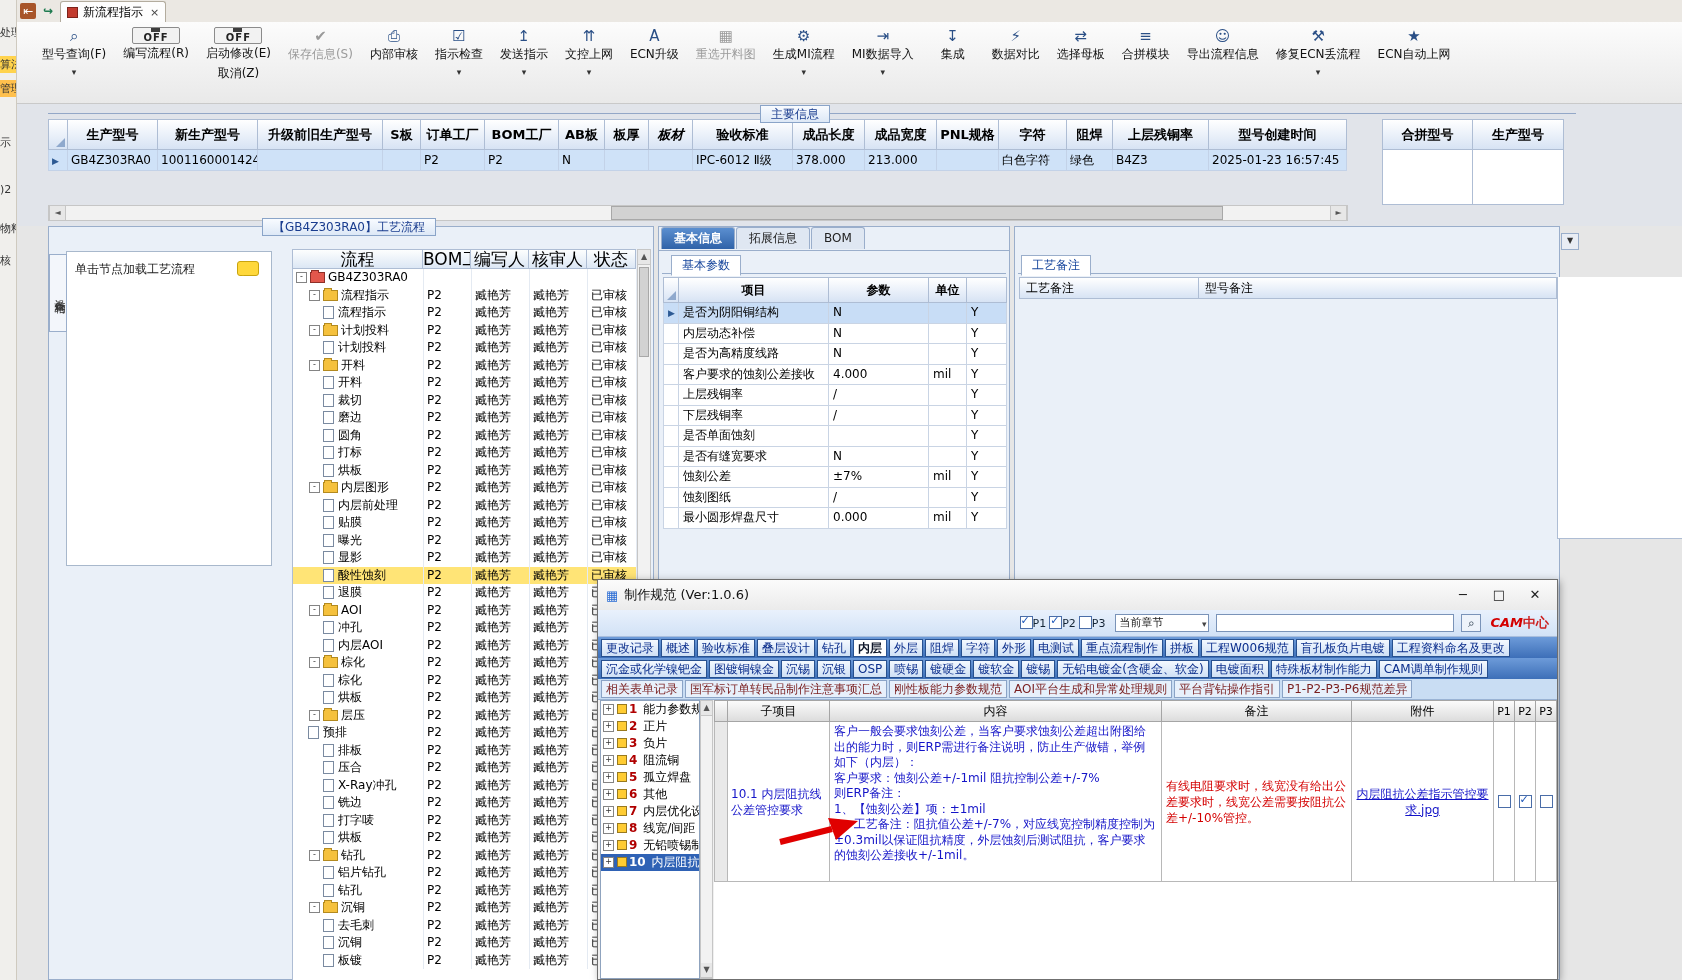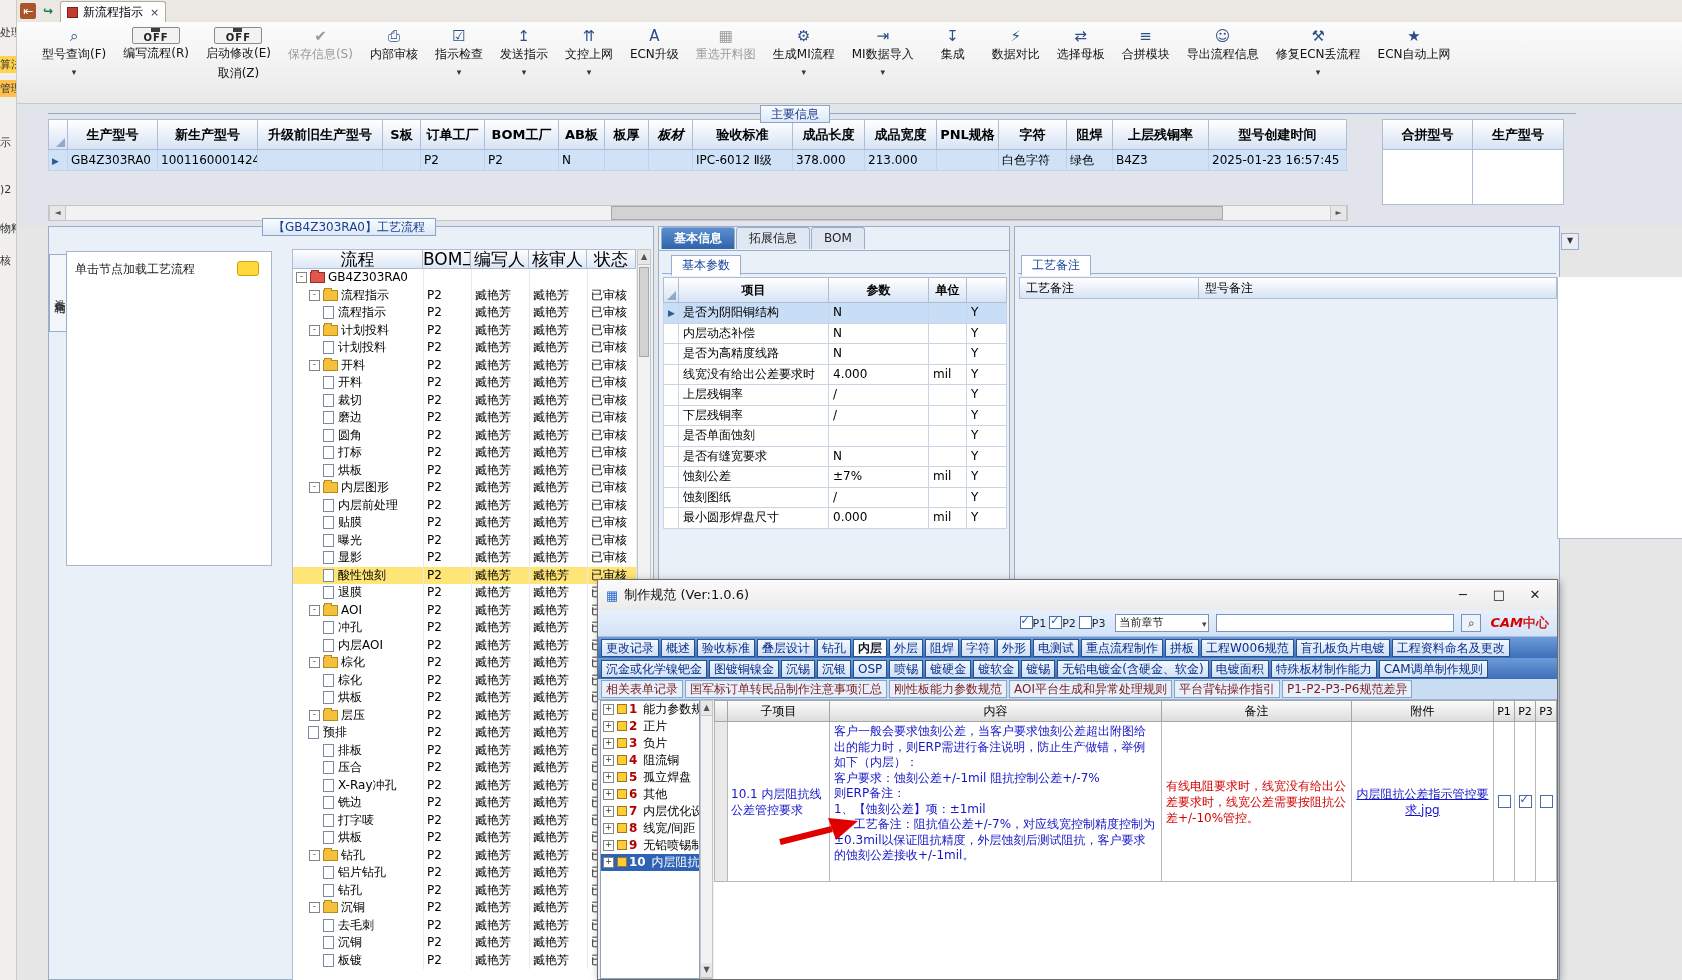--- a/index.html
+++ b/index.html
@@ -657,21 +657,21 @@
         </div>
         <div class="grid-row prow">
           <div class="pc" style="width: 16px; border-left: 1px solid rgb(201, 212, 228);"></div>
           <div class="pc" style="width: 150px;">是否为高精度线路</div>
           <div class="pc" style="width: 100px;">N</div>
           <div class="pc" style="width: 38px;"></div>
           <div class="pc" style="width: 40px;">Y</div>
         </div>
         <div class="grid-row prow">
           <div class="pc" style="width: 16px; border-left: 1px solid rgb(201, 212, 228);"></div>
-          <div class="pc" style="width: 150px;">线宽没有给出公差要求时</div>
+          <div class="pc" style="width: 150px;">客户要求的蚀刻公差接收</div>
           <div class="pc" style="width: 100px;">4.000</div>
           <div class="pc" style="width: 38px;">mil</div>
           <div class="pc" style="width: 40px;">Y</div>
         </div>
         <div class="grid-row prow">
           <div class="pc" style="width: 16px; border-left: 1px solid rgb(201, 212, 228);"></div>
           <div class="pc" style="width: 150px;">上层残铜率</div>
           <div class="pc" style="width: 100px;">/</div>
           <div class="pc" style="width: 38px;"></div>
           <div class="pc" style="width: 40px;">Y</div>

